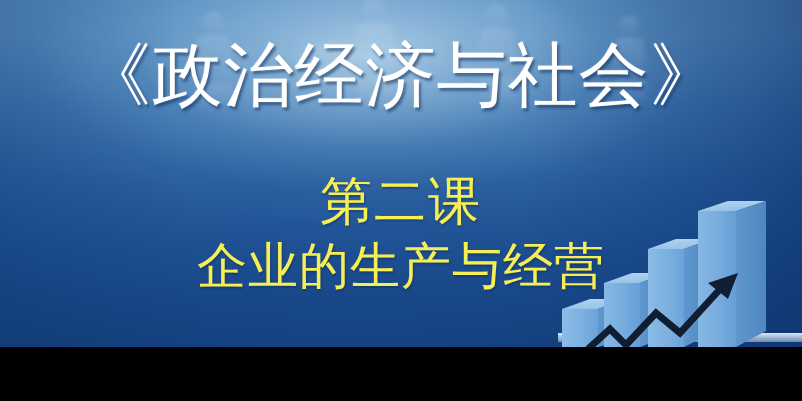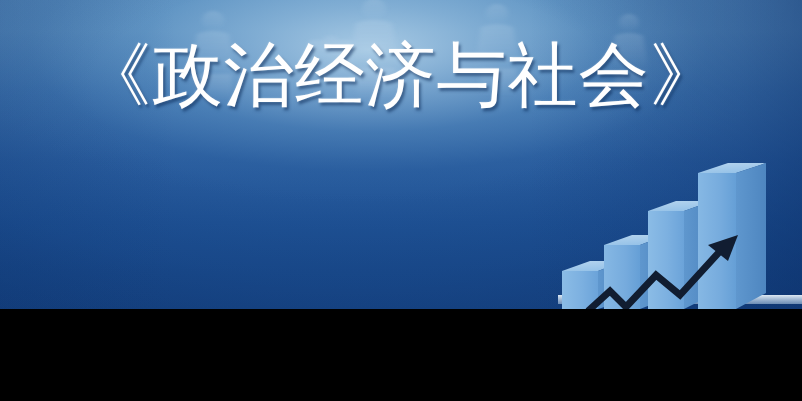--- a/index.html
+++ b/index.html
@@ -4,21 +4,21 @@
 <title>政治经济与社会</title>
 <style>
   html, body {
     margin: 0;
     padding: 0;
     background: #000;
   }
   #slide {
     position: relative;
     width: 802px;
-    height: 309px;
+    height: 347px;
     overflow: hidden;
     font-family: "Liberation Sans", "DejaVu Sans", sans-serif;
     
     background: #1d4f92;
   }
 
   
   .bg-layer {
     position: absolute;
     inset: 0;
@@ -187,20 +187,24 @@
           <ellipse cx="629" cy="30" rx="10" ry="12"></ellipse>
           <path d="M615 46 q14 -7 28 0 l6 48 -40 0 z"></path>
           <rect x="615" y="92" width="31" height="30" rx="3"></rect>
         </g>
       </g>
     </svg>
   </div>
 
   <div class="headline">《政治经济与社会》</div>
 
+  <div class="subtitle">
+    <span class="sub-line1">第二课</span>
+    <span class="sub-line2">企业的生产与经营</span>
+  </div>
 
   <div class="chart-art">
     <svg viewBox="0 0 250 160" preserveAspectRatio="none" aria-hidden="true">
       <defs>
         <linearGradient id="frontG" x1="0" y1="0" x2="1" y2="0">
           <stop offset="0%" stop-color="#8bbce6"></stop>
           <stop offset="55%" stop-color="#7cb0e0"></stop>
           <stop offset="100%" stop-color="#6ba3d9"></stop>
         </linearGradient>
         <linearGradient id="frontG2" x1="0" y1="0" x2="1" y2="0">

